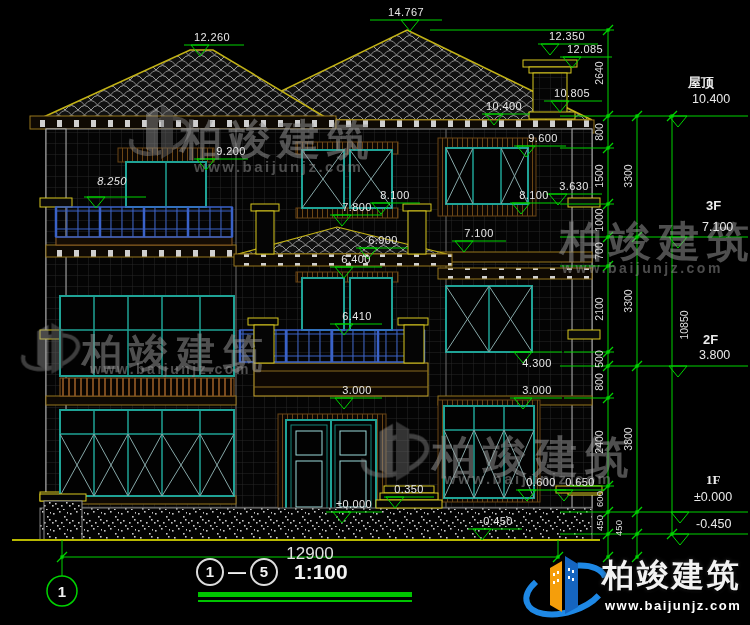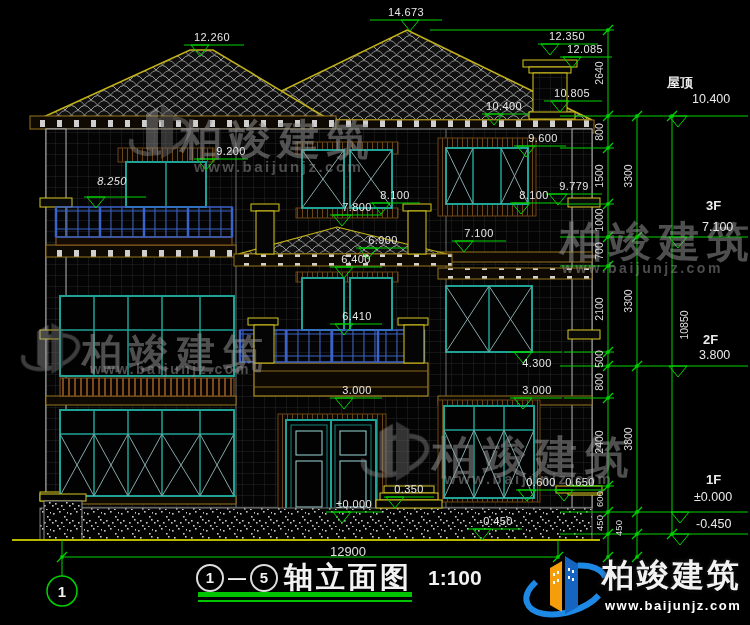--- a/index.html
+++ b/index.html
@@ -3,21 +3,21 @@
 <meta charset="utf-8">
 <style>
   html,body{margin:0;padding:0;background:#000;}
   .stage{position:relative;width:750px;height:625px;background:#000;overflow:hidden;
          font-family:"Liberation Sans",sans-serif;}
   .stage svg{position:absolute;left:0;top:0;}
   .layer{position:absolute;left:0;top:0;width:750px;height:625px;pointer-events:none;}
   .mk{position:absolute;transform:translateX(-50%);color:#e8e8e8;font-size:11px;white-space:nowrap;letter-spacing:.4px;}
   .vdim{position:absolute;transform:translate(-50%,-50%) rotate(-90deg);color:#dedede;font-size:10.5px;white-space:nowrap;}
   .vdim.sm{font-size:9.5px;}
-  .hdim{position:absolute;transform:translateX(-50%);color:#e0e0e0;font-size:13px;white-space:nowrap;margin-left:38px;}
+  .hdim{position:absolute;transform:translateX(-50%);color:#e0e0e0;font-size:17px;white-space:nowrap;}
   .leg{position:absolute;color:#ececec;font-size:13px;font-weight:bold;white-space:nowrap;}
   .legv{position:absolute;color:#e8e8e8;font-size:12.5px;white-space:nowrap;}
   .wm{position:absolute;color:rgba(152,152,152,.52);font-weight:bold;letter-spacing:7px;white-space:nowrap;}
   .wmu{position:absolute;color:rgba(152,152,152,.5);font-weight:bold;letter-spacing:2.5px;font-size:14px;white-space:nowrap;}
   .axnum{position:absolute;transform:translate(-50%,-50%);color:#efefef;font-size:15px;font-weight:bold;}
   .title-row{position:absolute;left:196px;top:558px;display:flex;align-items:center;gap:6px;color:#f2f2f2;}
   .axc{width:24px;height:24px;border:2px solid #dcdcdc;border-radius:50%;font-size:15px;font-weight:bold;
        line-height:24px;text-align:center;flex:0 0 auto;}
   .tdash{font-size:18px;font-weight:bold;margin:0 -2px;}
   .tname{font-size:29px;font-weight:bold;letter-spacing:3px;}
@@ -326,30 +326,30 @@
   <span class="wm" style="left:560px;top:214px;font-size:42px;">柏竣建筑</span>
   <span class="wmu" style="left:562px;top:260px;">www.baijunjz.com</span>
   <span class="wm" style="left:82px;top:326px;font-size:40px;">柏竣建筑</span>
   <span class="wmu" style="left:90px;top:361px;">www.baijunjz.com</span>
   <span class="wm" style="left:432px;top:428px;font-size:44px;">柏竣建筑</span>
   <span class="wmu" style="left:444px;top:470px;font-size:15px;">www.baijunjz.com</span>
 </div>
 
 <div class="layer">
 
-  <span class="mk" style="left:406px;top:6px;">14.673</span>
+  <span class="mk" style="left:406px;top:6px;">14.767</span>
   <span class="mk" style="left:212px;top:31px;text-align:center;">12.260</span>
   <span class="mk" style="left:567px;top:30px;">12.350</span>
   <span class="mk" style="left:585px;top:43px;">12.085</span>
   <span class="mk" style="left:572px;top:87px;">10.805</span>
   <span class="mk" style="left:504px;top:100px;">10.400</span>
   <span class="mk" style="left:203px;top:145px;margin-left:28px;">9.200</span>
   <span class="mk" style="left:543px;top:132px;">9.600</span>
   <span class="mk" style="left:112px;top:175px;font-style:italic;">8.250</span>
-  <span class="mk" style="left:574px;top:180px;">9.779</span>
+  <span class="mk" style="left:574px;top:180px;">3.630</span>
   <span class="mk" style="left:395px;top:189px;">8.100</span>
   <span class="mk" style="left:534px;top:189px;">8.100</span>
   <span class="mk" style="left:357px;top:201px;">7.800</span>
   <span class="mk" style="left:479px;top:227px;">7.100</span>
   <span class="mk" style="left:383px;top:234px;">6.900</span>
   <span class="mk" style="left:356px;top:253px;">6.400</span>
   <span class="mk" style="left:357px;top:310px;">6.410</span>
   <span class="mk" style="left:537px;top:338px;margin-top:19px;">4.300</span>
   <span class="mk" style="left:357px;top:384px;">3.000</span>
   <span class="mk" style="left:537px;top:384px;">3.000</span>
@@ -373,38 +373,37 @@
 
   <span class="vdim" style="left:628px;top:176px;">3300</span>
   <span class="vdim" style="left:628px;top:301px;">3300</span>
   <span class="vdim" style="left:628px;top:439px;">3800</span>
   <span class="vdim sm" style="left:618px;top:528px;">450</span>
 
   <span class="vdim" style="left:684px;top:325px;">10850</span>
 
   <span class="hdim" style="left:310px;top:544px;">12900</span>
 
-  <span class="leg" style="left:667px;top:74px;font-family:Liberation Mono, monospace;">屋顶</span>
+  <span class="leg" style="left:688px;top:74px;font-family:Liberation Mono, monospace;">屋顶</span>
   <span class="legv" style="left:692px;top:92px;">10.400</span>
   <span class="leg" style="left:706px;top:198px;">3F</span>
   <span class="legv" style="left:702px;top:220px;">7.100</span>
   <span class="leg" style="left:703px;top:332px;">2F</span>
   <span class="legv" style="left:699px;top:348px;">3.800</span>
-  <span class="leg" style="left:706px;top:472px;">1F</span>
+  <span class="leg" style="left:706px;top:472px;font-family:Liberation Serif, serif;">1F</span>
   <span class="legv" style="left:694px;top:490px;">±0.000</span>
   <span class="legv" style="left:696px;top:517px;">-0.450</span>
 
   <span class="axnum" style="left:62px;top:591px;">1</span>
 </div>
 
 <div class="title-row">
   <span class="axc">1</span>
   <span class="tdash">—</span>
   <span class="axc">5</span>
-  <span class="tname">轴立面图</span>
   <span class="tscale">1:100</span>
 </div>
 <div class="tl1"></div>
 <div class="tl2"></div>
 
 <span class="brand">柏竣建筑</span>
 <span class="brandu">www.baijunjz.com</span>
 
 </div>
 

